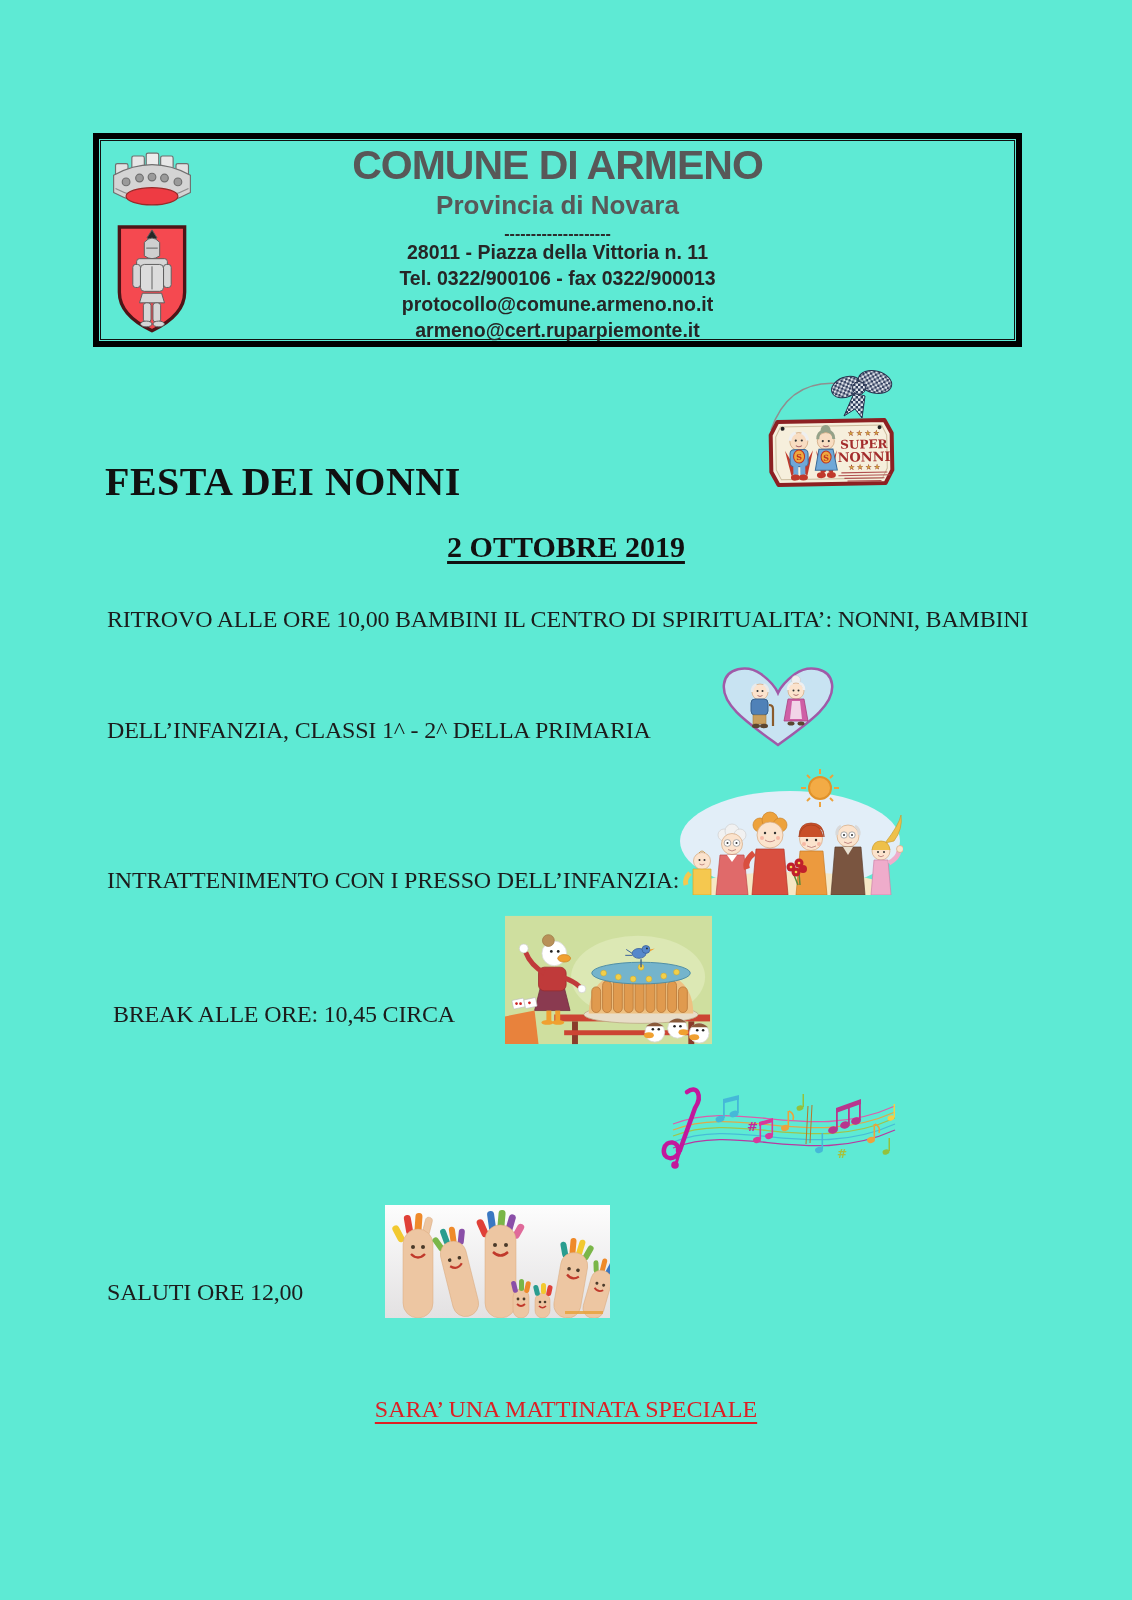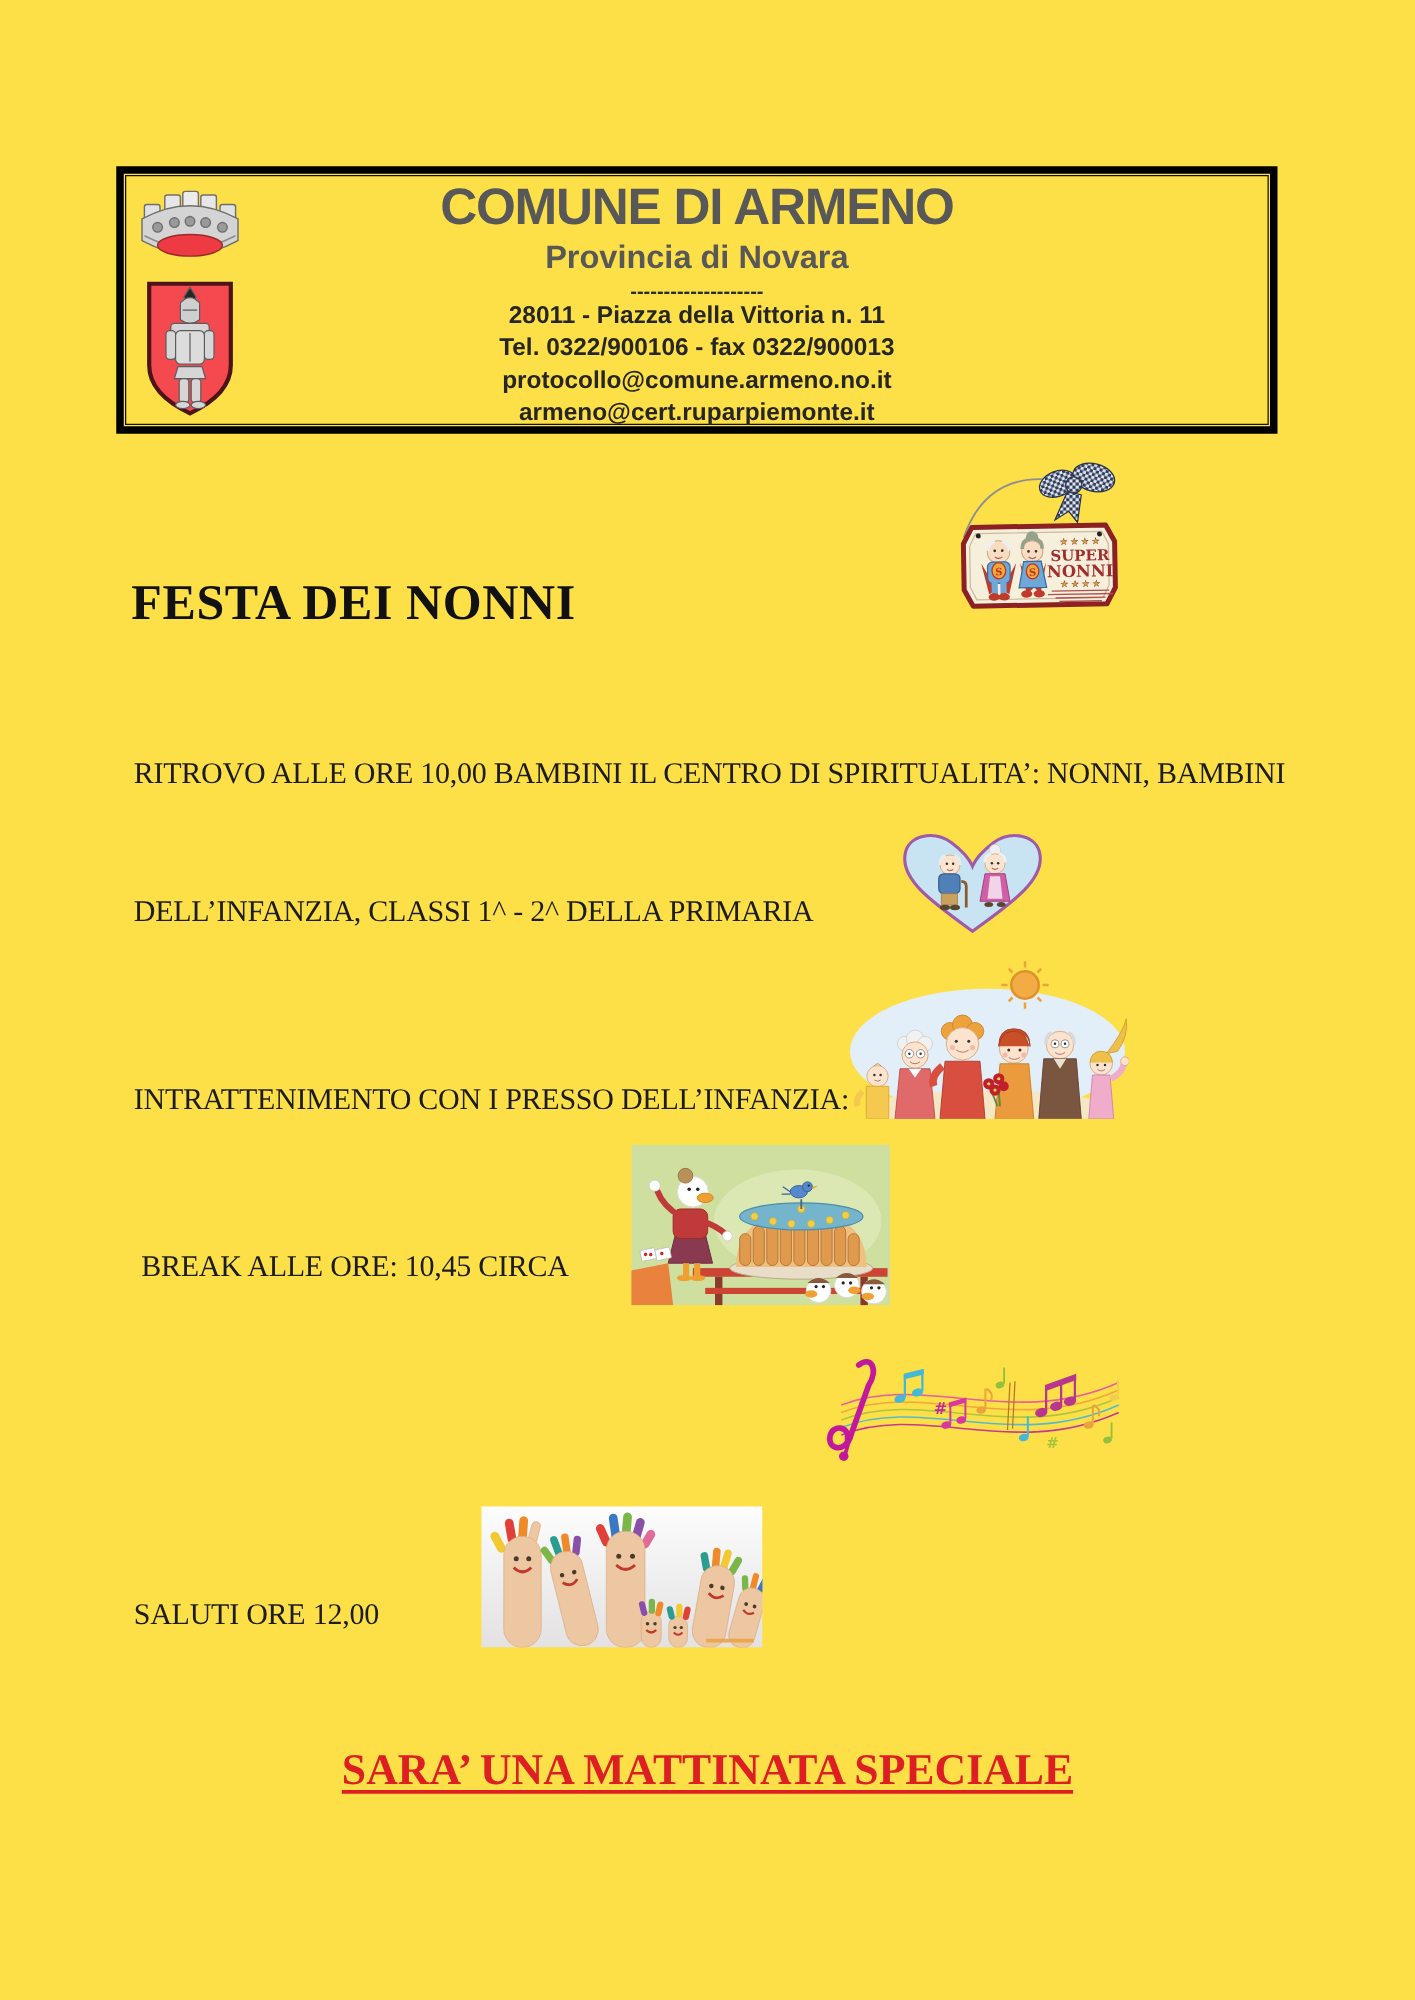--- a/index.html
+++ b/index.html
@@ -1,19 +1,19 @@
 <!DOCTYPE html>
 <html><head>
 <meta charset="utf-8">
 <style>
   html,body{margin:0;padding:0;background:#888;}
   .page{
     position:relative;
     width:1132px;height:1600px;
-    background:#fde047;
+    background:#5eead4;
     overflow:hidden;
     font-family:"Liberation Serif", serif;
   }
   .abs{position:absolute;}
   
   .header-box{
     left:93px;top:133px;width:929px;height:214px;
     border:6px solid #000;
     box-sizing:border-box;
   }
@@ -53,21 +53,21 @@
     left:0;top:530px;width:1132px;text-align:center;
     font-size:30px;font-weight:bold;color:#111;
     white-space:nowrap;
   }
   .doc-date span{text-decoration:underline;text-underline-offset:4px;}
   .body-line{
     font-size:24px;color:#1c1c1c;white-space:nowrap;letter-spacing:-0.2px;
   }
   .closing{
     left:0;top:1396px;width:1132px;text-align:center;
-    font-size:35px;font-weight:bold;color:#dd1f24;white-space:nowrap;
+    font-size:24px;font-weight:normal;color:#dd1f24;white-space:nowrap;
   }
   .closing span{text-decoration:underline;text-underline-offset:5px;}
 </style>
 </head>
 <body>
 
 <div class="page">
 
   <div class="abs header-box">
     <div class="header-box-inner"></div>
@@ -185,20 +185,21 @@
       <g fill="#b05050">
         <rect x="108" y="116.5" width="46" height="1.1"></rect>
         <rect x="105" y="119.3" width="52" height="1.1"></rect>
         <rect x="111" y="122.1" width="40" height="1.1"></rect>
         <rect x="114" y="124.9" width="34" height="1.1"></rect>
       </g>
     </g>
   </svg>
 
   <div class="abs doc-title">FESTA DEI NONNI</div>
+  <div class="abs doc-date"><span>2 OTTOBRE 2019</span></div>
 
   <div class="abs body-line" style="left:107px;top:606px;">RITROVO ALLE ORE 10,00 BAMBINI IL CENTRO DI SPIRITUALITA’: NONNI, BAMBINI</div>
   <div class="abs body-line" style="left:107px;top:717px;">DELL’INFANZIA, CLASSI 1^ - 2^ DELLA PRIMARIA</div>
   <div class="abs body-line" style="left:107px;top:867px;">INTRATTENIMENTO CON I PRESSO DELL’INFANZIA:</div>
   <div class="abs body-line" style="left:113px;top:1001px;">BREAK ALLE ORE: 10,45 CIRCA</div>
   <div class="abs body-line" style="left:107px;top:1279px;">SALUTI ORE 12,00</div>
 
   <svg class="abs" style="left:703px;top:653px;" width="150" height="100" viewBox="0 0 150 100">
     <path d="M75,92 C45,70 18,52 21,31 C23,15 44,11 58,21 C66,27 72,33 75,40 C78,33 84,27 92,21 C106,11 127,15 129,31 C132,52 105,70 75,92 Z" fill="#c8e3f2" stroke="#a05aa8" stroke-width="2.5"></path>
 

